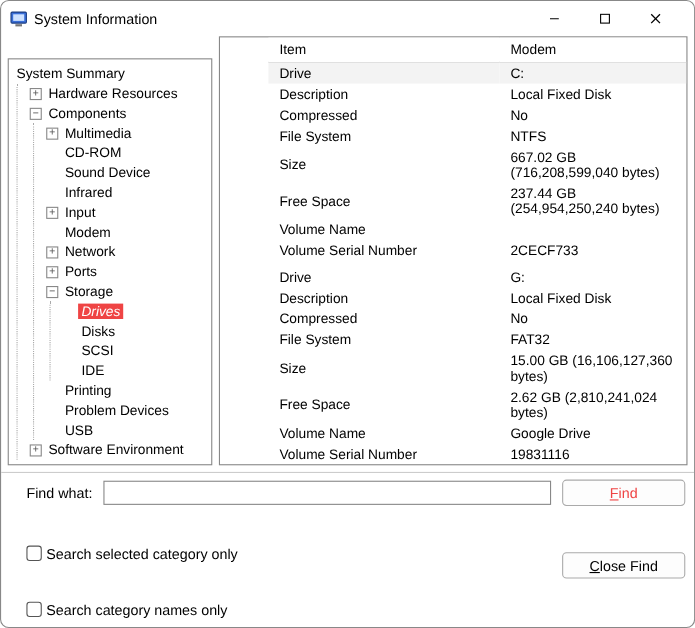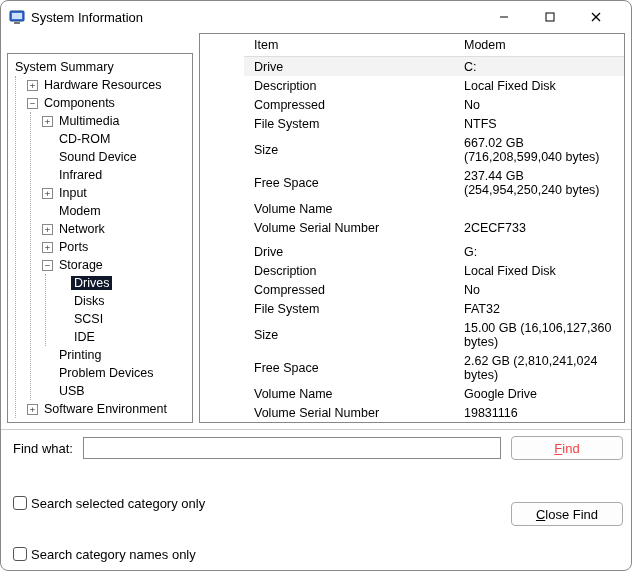--- a/index.html
+++ b/index.html
@@ -82,38 +82,38 @@
     color:#555;
     font-family: monospace;
   }
   .noexp { width: 11px; height:11px; margin-right:3px; }
   .dots {
     border-left: 1px dotted #aaa;
     margin-left: 5px;
     padding-left: 9px;
   }
   .label { padding: 0 3px; }
-  .selected { background: #0f172a; color: #fff; }
+  .selected { background: #ef4444; color: #fff; font-style: italic; }
   
   .grid { width: 100%; border-collapse: collapse; }
   .grid th {
     text-align: left;
     font-weight: normal;
     padding: 4px 10px;
     border-bottom: 1px solid #ddd;
     background: #fff;
     position: sticky; top: 0;
   }
   .grid td { padding: 2.5px 10px; }
   .hl td { background: #f3f3f3; }
   .col-item { width: 210px; }
   
   .findbar {
     border-top: 1px solid #ccc;
-    padding: 6px 8px 8px 12px;
+    padding: 6px 8px 8px 23px;
     display: grid;
     grid-template-columns: auto 1fr auto;
     grid-template-rows: auto auto auto;
     gap: 6px 10px;
     align-items: center;
     font-size: 13px;
   }
   .find-label { grid-column: 1; grid-row: 1; }
   .find-input {
     grid-column: 2; grid-row: 1;

